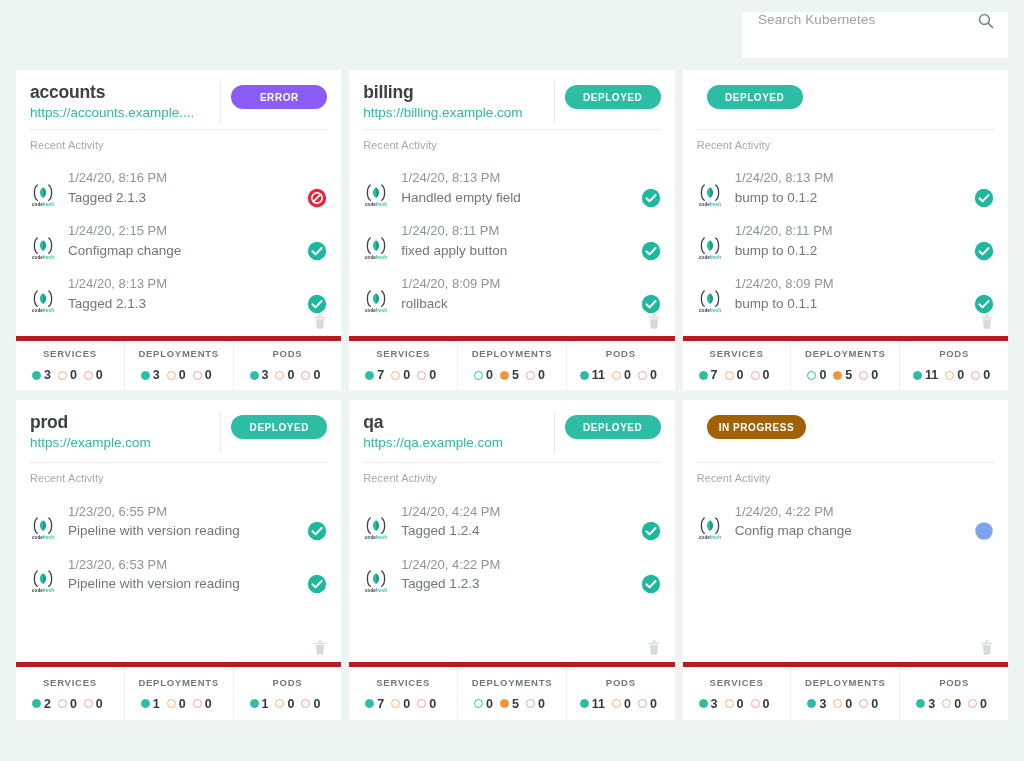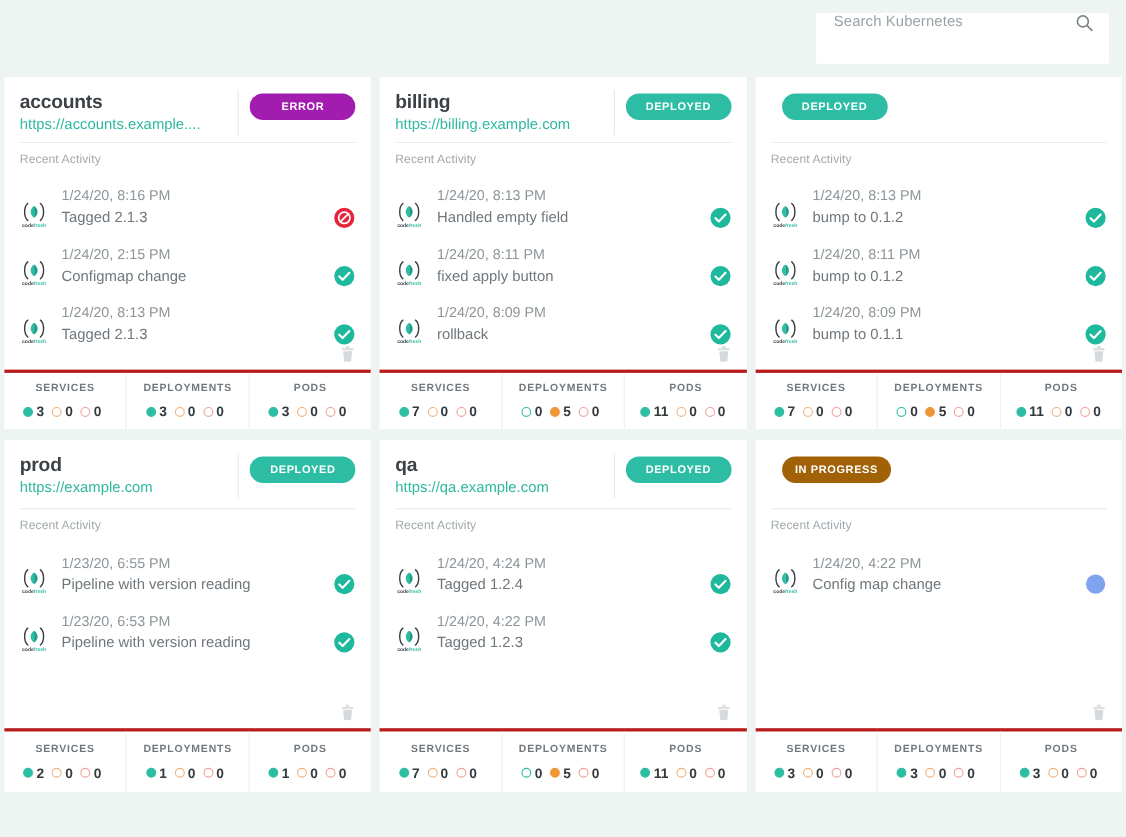--- a/index.html
+++ b/index.html
@@ -29,21 +29,21 @@
   .search-placeholder {
     flex: 1;
     font-size: 13.5px;
     color: #9aa2a6;
     letter-spacing: .1px;
   }
   .search-icon { width: 17px; height: 17px; color: #7d868b; flex: none; }
 
   
   .grid {
-    padding: 0 4px;
+    padding: 0 16px;
     display: grid;
     grid-template-columns: repeat(3, 1fr);
     gap: 10px 8px;
   }
   .card {
     background: #ffffff;
     display: flex;
     flex-direction: column;
     height: 320px;
   }
@@ -86,21 +86,21 @@
     display: flex;
     align-items: center;
     justify-content: center;
     color: #ffffff;
     font-size: 10px;
     font-weight: bold;
     letter-spacing: .55px;
     padding: 0 12px;
   }
   .badge.deployed    { background: #2dbda4; }
-  .badge.error       { background: #a21caf; }
+  .badge.error       { background: #8b5cf6; }
   .badge.inprogress  { background: #a16207; }
 
   .head-rule {
     height: 1px;
     background: #e8ecee;
     margin: 6px 14px 0 14px;
   }
 
   
   .activity-label {
@@ -135,21 +135,21 @@
   .trash-row {
     display: flex;
     justify-content: flex-end;
     padding: 0 14px 6px 14px;
   }
   .trash-icon { width: 14px; height: 16px; color: #d6dadc; }
 
   
   .stats {
     display: flex;
-    border-top: 3px solid #b91c1c;
+    border-top: 5px solid #b91c1c;
     height: 58px;
   }
   .stat-col {
     flex: 1;
     display: flex;
     flex-direction: column;
     align-items: center;
     justify-content: center;
     border-right: 1px solid #ecf0f1;
   }

